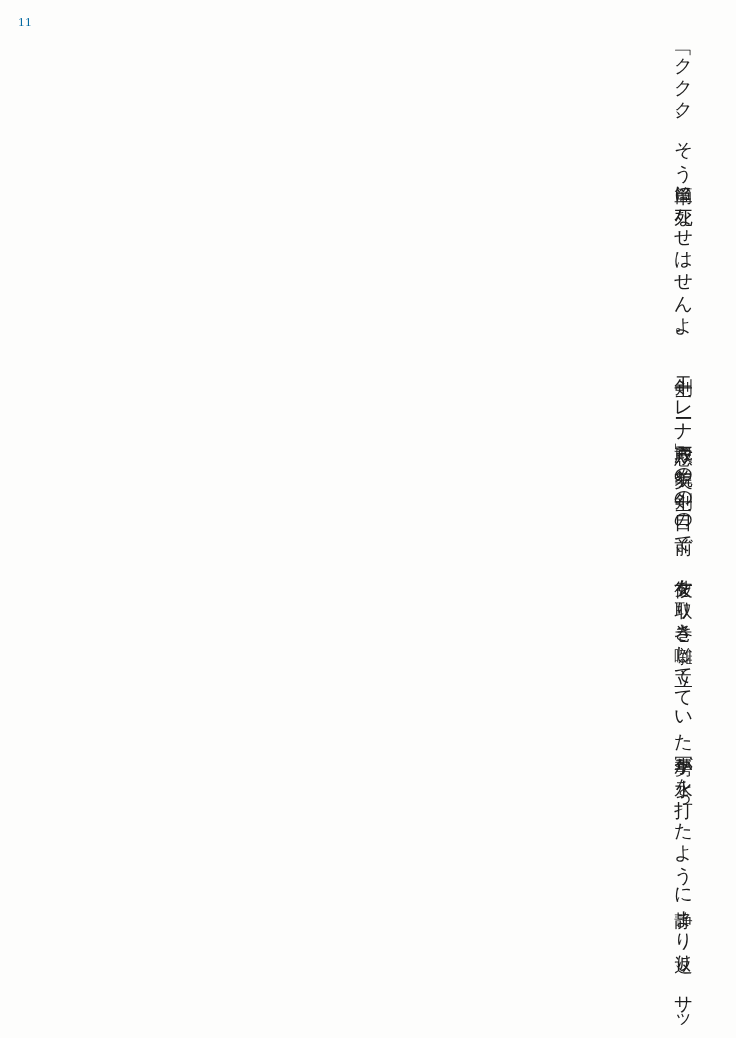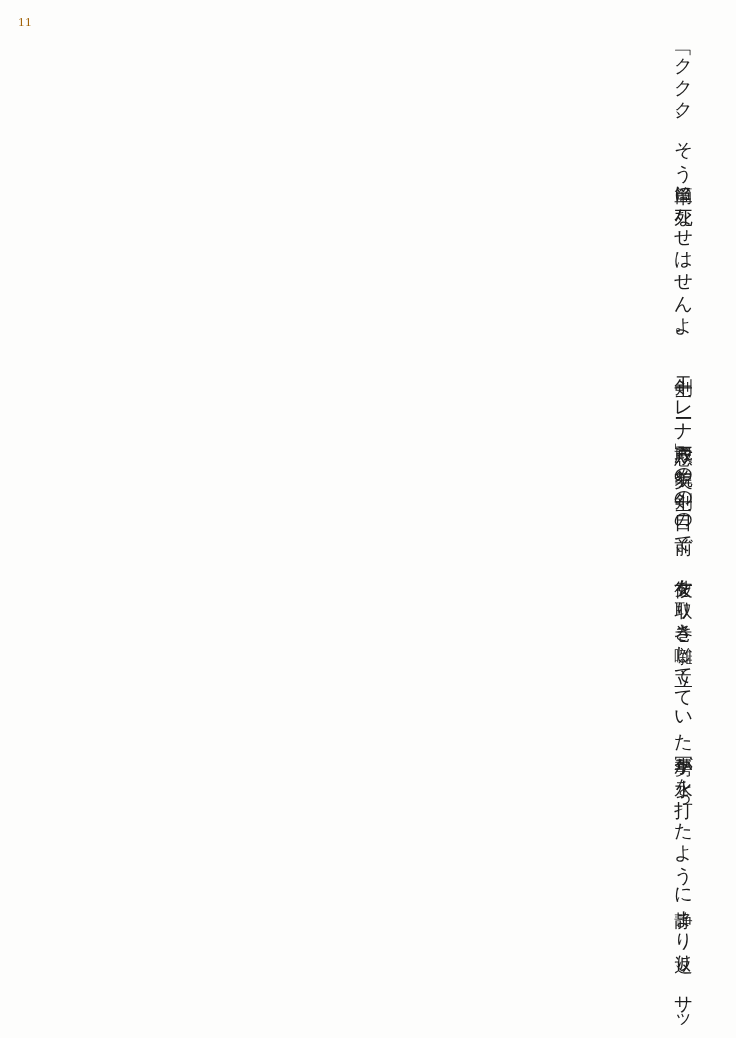--- a/index.html
+++ b/index.html
@@ -15,21 +15,21 @@
     width: 736px;
     height: 1038px;
     background: #fdfdfc;
     overflow: hidden;
   }
   .page-number {
     position: absolute;
     top: 14px;
     left: 18px;
     font-size: 13px;
-    color: #a16207;
+    color: #0369a1;
     font-family: "Liberation Serif", "DejaVu Serif", serif;
     letter-spacing: 1px;
   }
   
   .text-block {
     position: absolute;
     top: 44px;
     right: 44px;
     height: 960px;
     width: 640px;

